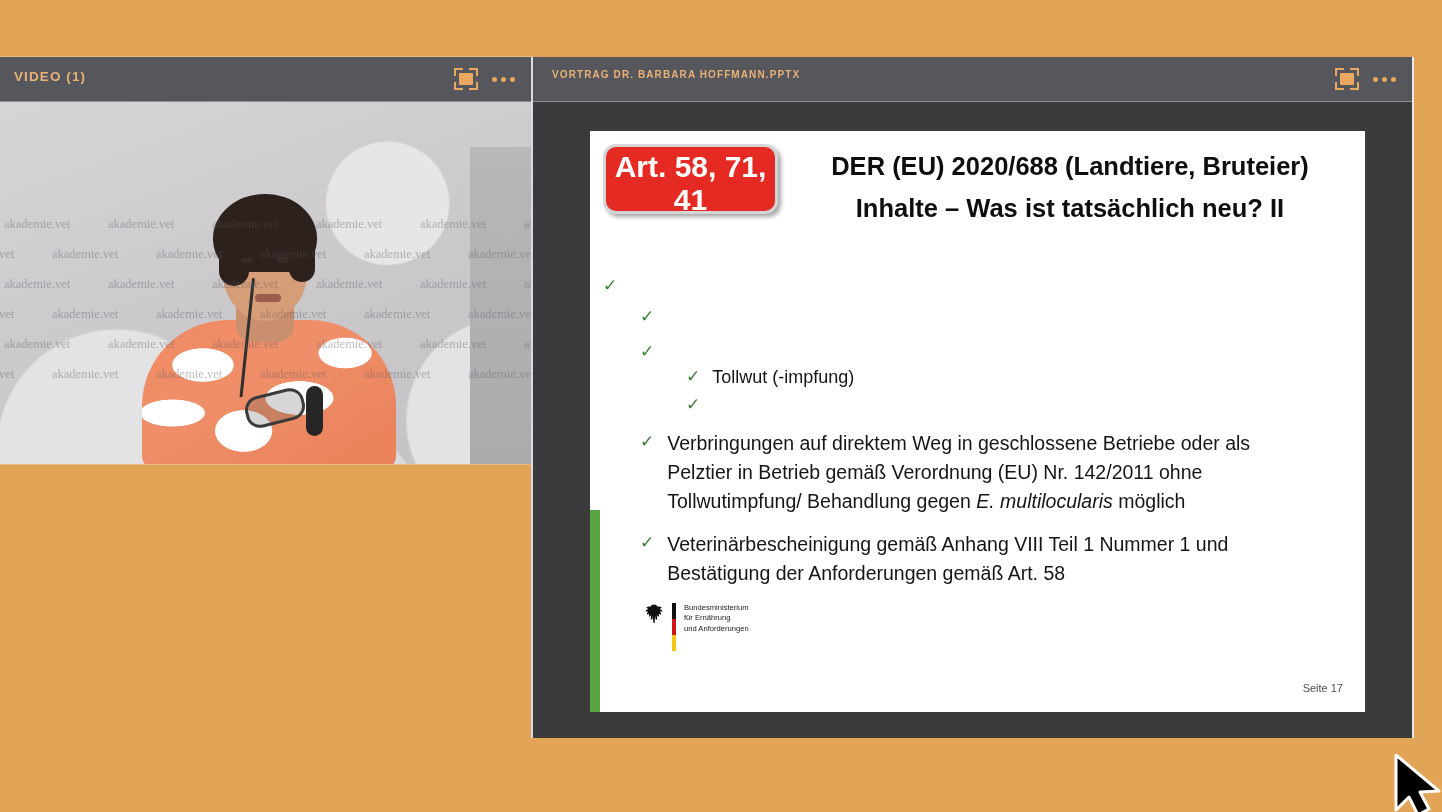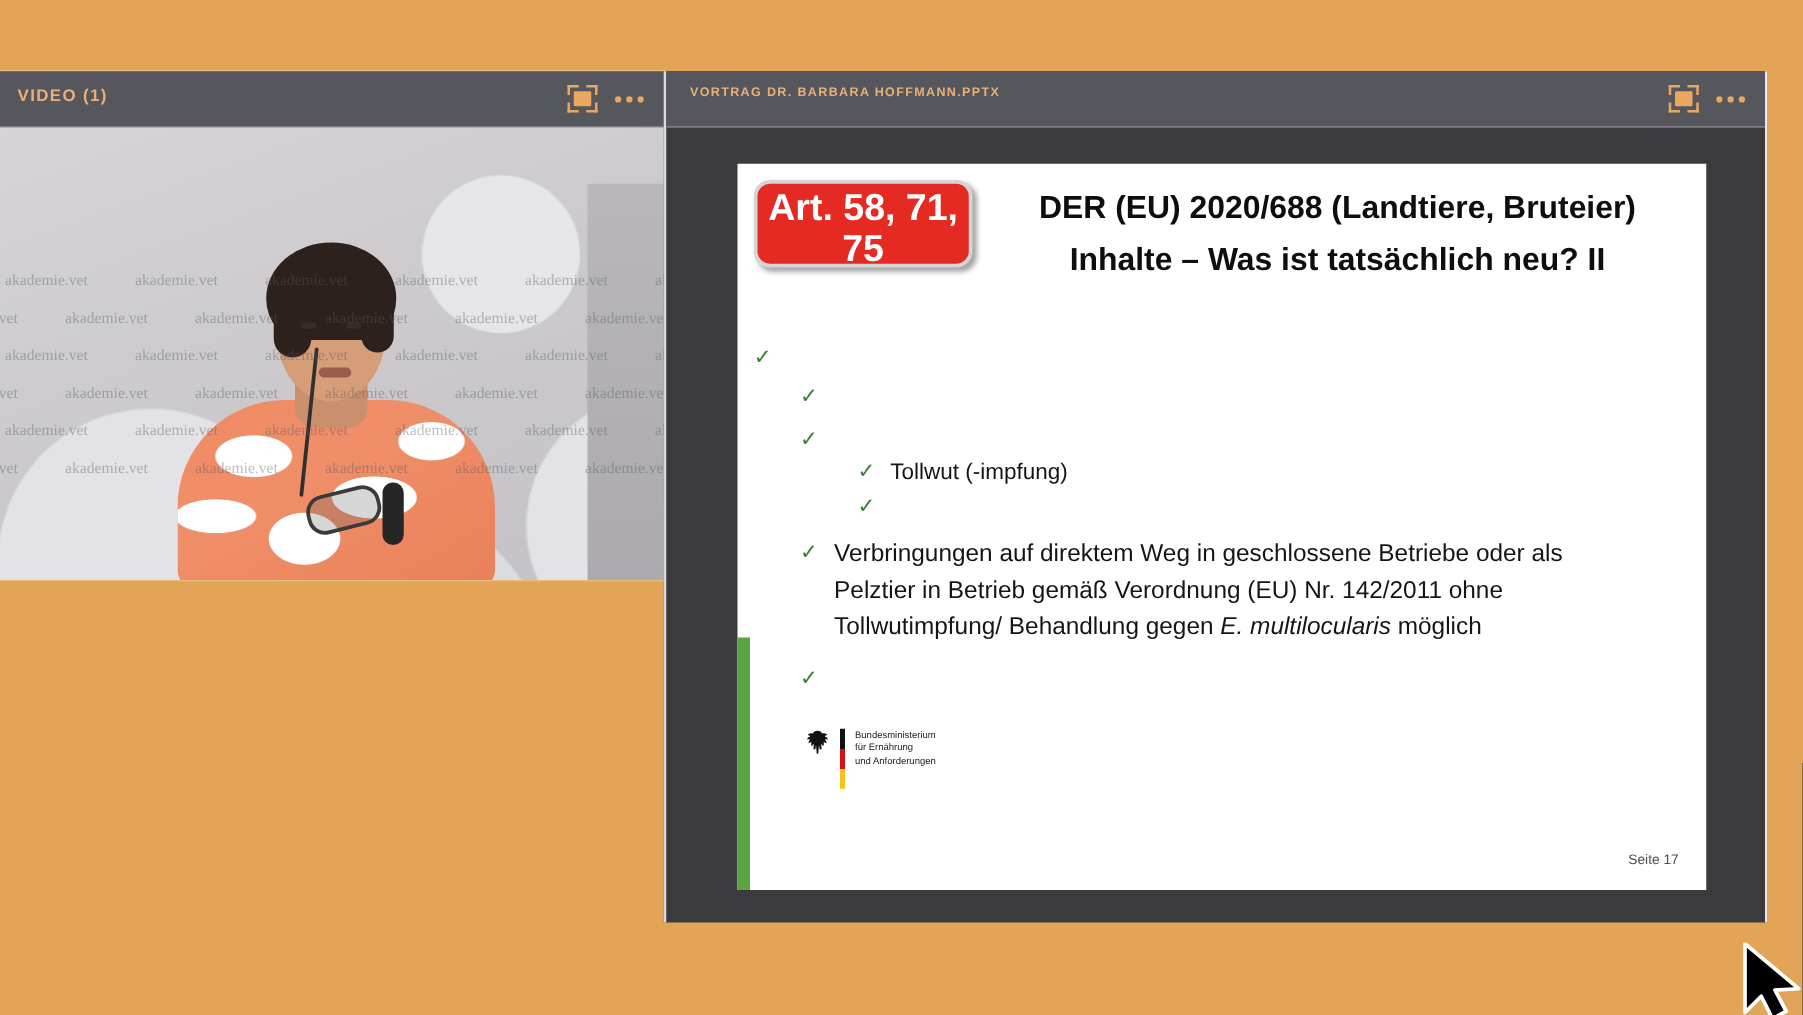--- a/index.html
+++ b/index.html
@@ -21,21 +21,21 @@
     border-bottom:1px solid #8d8d92;
     box-sizing:border-box;
     padding-left:20px;
   }
   .video-title{
     position:absolute;left:14px;top:12px;
     color:#eab176;font-size:13.5px;letter-spacing:1.1px;font-weight:bold;
   }
   .video-stage{
     position:absolute;left:0;top:45px;width:531px;height:362px;
-    background:#5eead4;overflow:hidden;padding-left:18px;
+    background:#fca5a5;overflow:hidden;
   }
   .backdrop{
     position:absolute;inset:0;
     background:
       radial-gradient(circle at 73% 28%, #e6e5e7 0 13%, rgba(230,229,231,0) 13.4%),
       radial-gradient(circle at 22% 96%, #e3e2e4 0 22%, rgba(227,226,228,0) 22.4%),
       radial-gradient(circle at 96% 88%, #e3e2e4 0 17%, rgba(227,226,228,0) 17.4%),
       radial-gradient(circle at 48% 130%, #dcdbdd 0 34%, rgba(220,219,221,0) 34.4%),
       linear-gradient(160deg,#d6d4d7 0%,#cac8cb 55%,#c4c2c5 100%);
   }
@@ -153,21 +153,21 @@
   .lvl1 .chk{margin-right:13px;margin-left:5px;}
   .lvl2{margin:0 0 14px 0;font-size:19.5px;line-height:28px;padding-left:42px;}
   .lvl2 .chk{margin-right:13px;}
   .lvl3{margin:0 0 2px 0;font-size:18px;line-height:26px;padding-left:88px;}
   .lvl3 .chk{margin-right:12px;}
   .para{margin:0 0 14px 0;font-size:19.5px;line-height:29px;padding-left:42px;}
   .para .chk{margin-right:13px;}
   .para .ptxt{max-width:600px;}
   em{font-style:italic;}
 
-  .footer-logo{position:absolute;left:53px;top:452px;display:flex;align-items:flex-start;}
+  .footer-logo{position:absolute;left:53px;top:472px;display:flex;align-items:flex-start;}
   .eagle{width:22px;height:24px;margin-right:7px;position:relative;}
   .flagbar{width:4px;height:48px;margin-right:8px;
     background:linear-gradient(180deg,#111 0 34%,#d01317 34% 67%,#f5c518 67% 100%);}
   .minis-txt{font-size:7.6px;line-height:10.3px;color:#1b1b1b;font-family:"Liberation Sans",sans-serif;}
   .seite{
     position:absolute;right:22px;bottom:18px;font-size:11px;color:#4e4e4e;
   }
 
   
   .cursor{position:absolute;left:1392px;top:754px;width:56px;height:62px;}
@@ -264,21 +264,21 @@
           <s></s>
           <s></s>
           <s></s>
         </div>
     </div>
   </div>
 
   <div class="slide-canvas">
     <div class="green-bar"></div>
 
-    <div class="art-badge">Art. 58, 71, 75</div>
+    <div class="art-badge">Art. 58, 71, 41</div>
 
     <div class="slide-heading">
       <div>DER (EU) 2020/688 (Landtiere, Bruteier)</div>
       <div>Inhalte – Was ist tatsächlich neu? II</div>
     </div>
 
     <div class="bullets">
 
       <div class="b-row lvl1">
         <span class="chk">✓</span>
@@ -301,20 +301,21 @@
         <span class="chk">✓</span>
       </div>
 
       <div class="b-row para">
         <span class="chk">✓</span>
         <span class="ptxt"><span>Verbringungen auf direktem Weg in geschlossene Betriebe oder als Pelztier in Betrieb gemäß Verordnung (EU) Nr. 142/2011 ohne Tollwutimpfung/ Behandlung gegen </span><em>E. multilocularis</em><span> möglich</span></span>
       </div>
 
       <div class="b-row para">
         <span class="chk">✓</span>
+        <span class="ptxt">Veterinärbescheinigung gemäß Anhang VIII Teil 1 Nummer 1 und Bestätigung der Anforderungen gemäß Art. 58</span>
       </div>
     </div>
 
     <div class="footer-logo">
       <div class="eagle">
         <svg viewBox="0 0 22 24" width="22" height="24" aria-hidden="true">
           <path d="M11 1.5c2 0 3.3 1 3.6 2.3 1.6-.5 3.4.1 4.3 1.2-1 .1-1.7.5-2 1.1 1.4.4 2.4 1.4 2.6 2.6-.9-.4-1.8-.4-2.5 0 .9.8 1.3 1.9 1 3-.6-.6-1.4-.9-2.2-.8.5 1 .3 2.2-.5 3-.2-.8-.7-1.4-1.4-1.7l.4 4.2h-1.6l-.5-3.6-.6 7.2h-1.2l-.6-7.2-.5 3.6H7.7l.4-4.2c-.7.3-1.2.9-1.4 1.7-.8-.8-1-2-.5-3-.8-.1-1.6.2-2.2.8-.3-1.1.1-2.2 1-3-.7-.4-1.6-.4-2.5 0 .2-1.2 1.2-2.2 2.6-2.6-.3-.6-1-1-2-1.1.9-1.1 2.7-1.7 4.3-1.2C7.7 2.5 9 1.5 11 1.5z" fill="#111"></path>
         </svg>
       </div>
       <div class="flagbar"></div>

